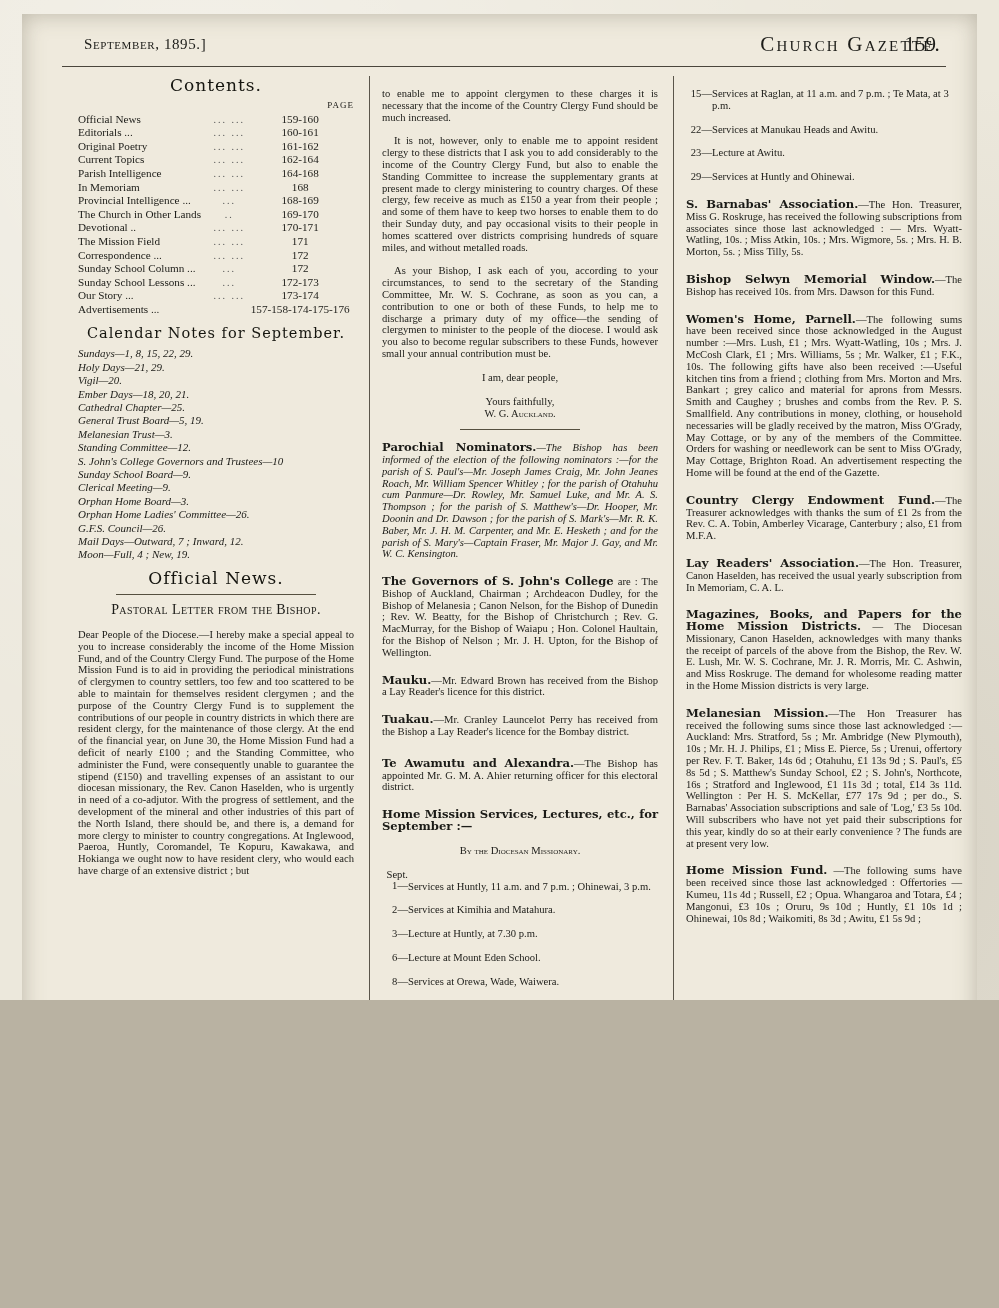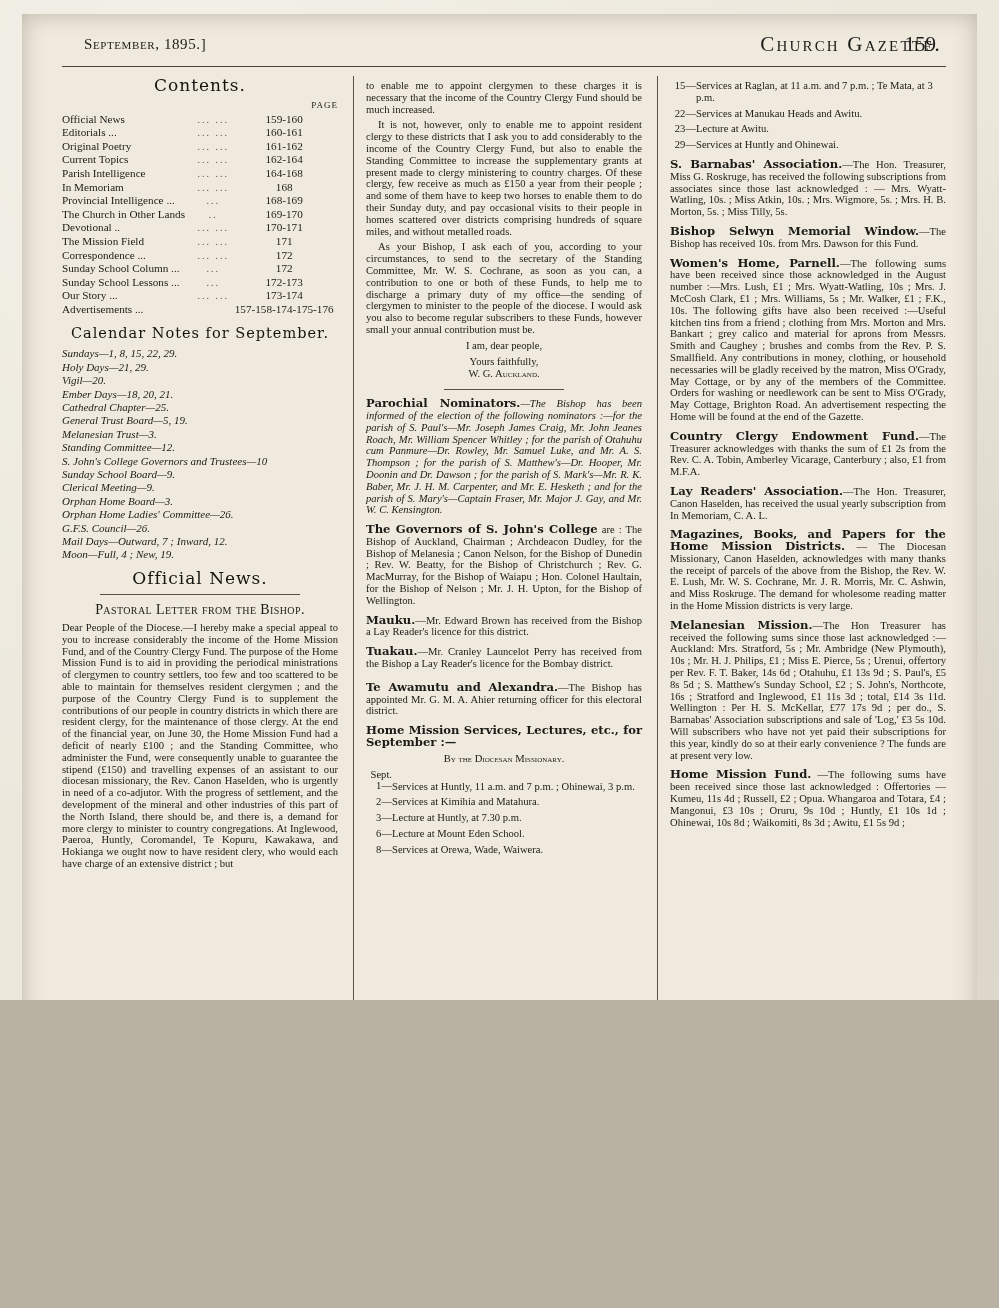--- a/index.html
+++ b/index.html
@@ -18,21 +18,21 @@
     box-shadow:0 0 22px rgba(90,82,66,.35) inset;
   }
   
   .hdr{position:absolute;left:40px;top:18px;width:880px;height:34px;}
   .hdr .left{position:absolute;left:22px;top:4px;font-variant:small-caps;font-size:15px;letter-spacing:.6px;color:#20201c;}
   .hdr .center{position:absolute;left:0;right:0;top:0;text-align:right;font-size:21px;letter-spacing:2.2px;color:#1c1c18;font-variant:small-caps;}
   .hdr .right{position:absolute;right:6px;top:0;font-size:21px;color:#1c1c18;}
   .rule{position:absolute;left:40px;top:52px;width:884px;border-top:1px solid #4a463c;}
 
   
-  .cols{position:absolute;left:40px;top:62px;width:884px;height:1190px;}
+  .cols{position:absolute;left:56px;top:62px;width:884px;height:1190px;}
   .col{position:absolute;top:0;width:276px;height:1190px;font-size:10.6px;line-height:11.8px;color:#1b1b17;text-align:justify;}
   .c1{left:0;}
   .c2{left:304px;}
   .c3{left:608px;}
   .vrule{position:absolute;top:0;width:0;height:1160px;border-left:1px solid #5a554a;}
   .v1{left:291px;}
   .v2{left:595px;}
 
   
   .blkhead{font-family:"DejaVu Serif", serif;font-size:17px;text-align:center;letter-spacing:1px;color:#15150f;margin:4px 0 8px 0;}
@@ -42,21 +42,21 @@
   table.toc td{padding:0;vertical-align:bottom;}
   table.toc td.dots{color:#555;font-size:10px;letter-spacing:2px;text-align:center;}
   table.toc td.num{text-align:center;white-space:nowrap;}
 
   .calline{font-style:italic;font-size:11px;line-height:13.4px;font-family:Liberation Serif, serif;}
 
   .shortrule{width:120px;border-top:1px solid #55503f;margin:9px auto 8px auto;}
   .shortrule.wide{width:200px;}
 
   .sectitle{text-align:center;font-variant:small-caps;font-size:14px;line-height:14.5px;letter-spacing:.4px;margin:6px 0 5px 0;}
-  p{margin:4px 0 0 0;text-indent:12px;}
+  p{margin:12px 0 0 0;text-indent:12px;}
   p.noind{text-indent:0;}
   .sc{font-variant:small-caps;}
   .it{font-style:italic;}
   .runhead{font-weight:bold;font-family:"DejaVu Serif", serif;font-size:11.6px;}
   .ctr{text-align:center;text-indent:0;}
   .right{text-align:right;text-indent:0;}
   .sig{text-align:center;text-indent:0;margin-top:1px;}
   .lst{text-indent:0;padding-left:26px;text-align:left;}
   .lst .n{display:inline-block;width:22px;margin-left:-22px;text-align:right;}
   .gap{height:7px;}

